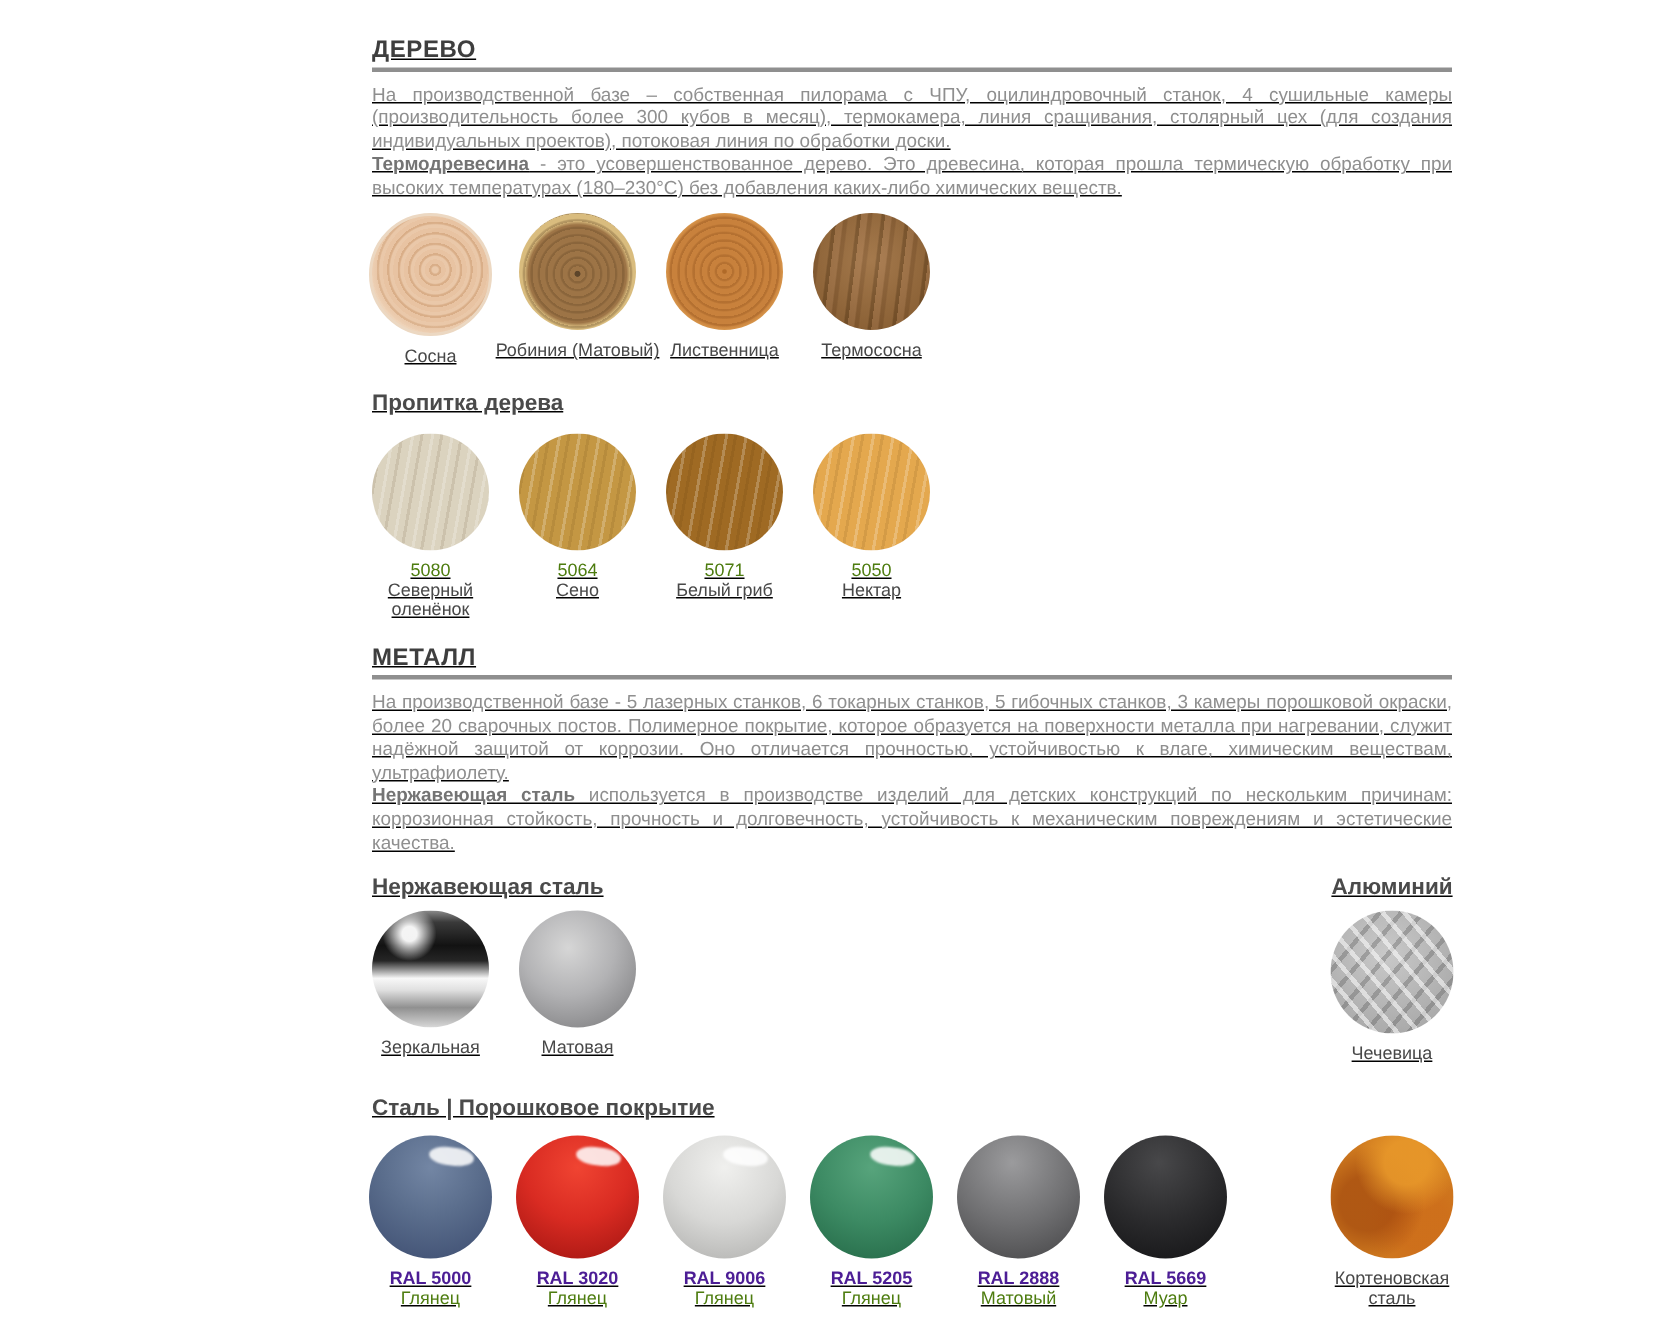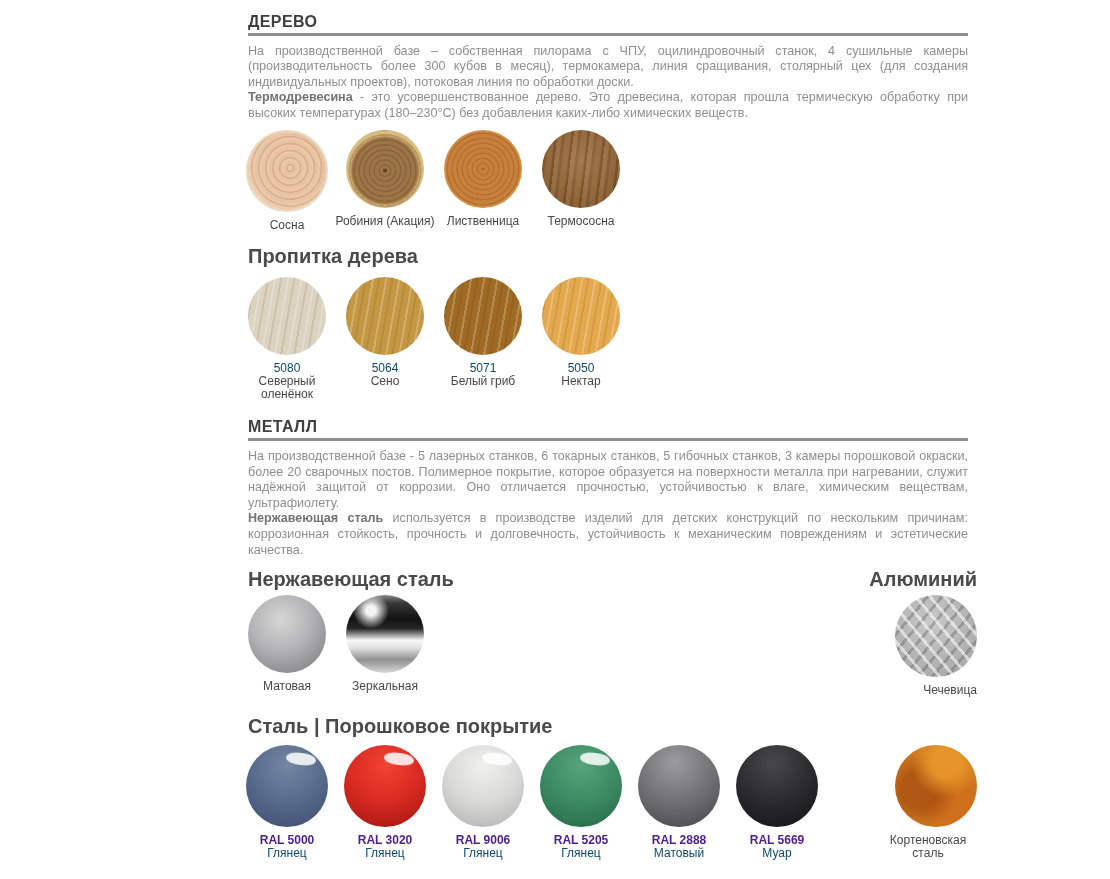--- a/index.html
+++ b/index.html
@@ -1,48 +1,48 @@
 <!DOCTYPE html>
 <html lang="ru"><head>
 <meta charset="utf-8">
 <style>
   html,body{margin:0;padding:0;}
   body{
     width:1110px;height:879px;background:#ffffff;overflow:hidden;
     font-family:"Liberation Sans", sans-serif;position:relative;
   }
-  .content{position:absolute;left:248px;top:0;width:720px;}
+  .content{position:absolute;left:248px;top:12px;width:720px;text-decoration:underline;}
 
   
   .section-title{
     font-size:16px;font-weight:bold;color:#3e3e3e;letter-spacing:.4px;
     margin:13px 0 0 0;line-height:18px;
   }
   .section-title.metal{margin-top:17px;}
   .rule{height:2.5px;background:#8f8f8f;margin:2px 0 8px 0;}
 
   .bodytext{font-size:12.6px;line-height:15.6px;color:#8f8f8f;text-align:justify;}
   .bodytext p{margin:0;}
   .bodytext b{color:#747474;}
 
-  .sub-heading{font-size:20px;color:#4a4a4a;margin:0;line-height:17px;}
+  .sub-heading{font-size:15px;color:#4a4a4a;margin:0;line-height:17px;}
   .heading-row{display:flex;align-items:flex-end;}
   .heading-row .spacer{flex:1;}
 
   
   .swatch-row{display:flex;margin-left:-10px;}
   .swatch-row .spacer{flex:1;}
   .cell{width:98px;display:flex;flex-direction:column;align-items:center;flex:0 0 auto;}
-  .cell-right{margin-right:-9px;align-items:flex-end;}
+  .cell-right{margin-right:-9px;}
   .cell .label{
     margin-top:7px;font-size:12px;line-height:13px;color:#484848;
     text-align:center;
   }
   .cell .label .code{font-weight:bold;color:#4c1d95;display:block;}
-  .cell .label .sub{display:block;color:#0c4a6e;}
+  .cell .label .sub{display:block;color:#4d7c0f;}
   .nowrap{white-space:nowrap;}
 
   .circle78{width:78px;height:78px;border-radius:50%;flex:0 0 auto;position:relative;overflow:hidden;}
   .circle82{width:82px;height:82px;border-radius:50%;flex:0 0 auto;position:relative;overflow:hidden;}
 
   
   .slice-pine{
     border:2px solid #ecd8c2;
     background:
       radial-gradient(circle at 54% 46%, rgba(0,0,0,0) 0 62%, rgba(243,224,203,.95) 82% 100%),
@@ -131,21 +131,21 @@
     <p><b>Термодревесина</b><span> - это усовершенствованное дерево. Это древесина, которая прошла термическую обработку при высоких температурах (180–230°С) без добавления каких-либо химических веществ.</span></p>
   </div>
 
   <div class="swatch-row row-wood">
     <div class="cell">
       <div class="circle78 slice-pine"></div>
       <div class="label nowrap">Сосна</div>
     </div>
     <div class="cell">
       <div class="circle78 slice-robinia"></div>
-      <div class="label nowrap">Робиния (Акация)</div>
+      <div class="label nowrap">Робиния (Матовый)</div>
     </div>
     <div class="cell">
       <div class="circle78 slice-larch"></div>
       <div class="label nowrap">Лиственница</div>
     </div>
     <div class="cell">
       <div class="circle78 slice-thermo"></div>
       <div class="label nowrap">Термососна</div>
     </div>
   </div>
@@ -180,26 +180,26 @@
   <div class="heading-row hdr-steel-row">
     <h3 class="sub-heading">Нержавеющая сталь</h3>
     <div class="spacer"></div>
     <div class="cell cell-right">
       <h3 class="sub-heading">Алюминий</h3>
     </div>
   </div>
 
   <div class="swatch-row row-steel">
     <div class="cell">
+      <div class="circle78 ball-mirror"></div>
+      <div class="label">Зеркальная</div>
+    </div>
+    <div class="cell">
       <div class="circle78 ball-matte"></div>
       <div class="label">Матовая</div>
-    </div>
-    <div class="cell">
-      <div class="circle78 ball-mirror"></div>
-      <div class="label">Зеркальная</div>
     </div>
     <div class="spacer"></div>
     <div class="cell cell-right">
       <div class="circle82 ball-checker"></div>
       <div class="label">Чечевица</div>
     </div>
   </div>
 
   <h3 class="sub-heading hdr-powder">Сталь | Порошковое покрытие</h3>
   <div class="swatch-row">

